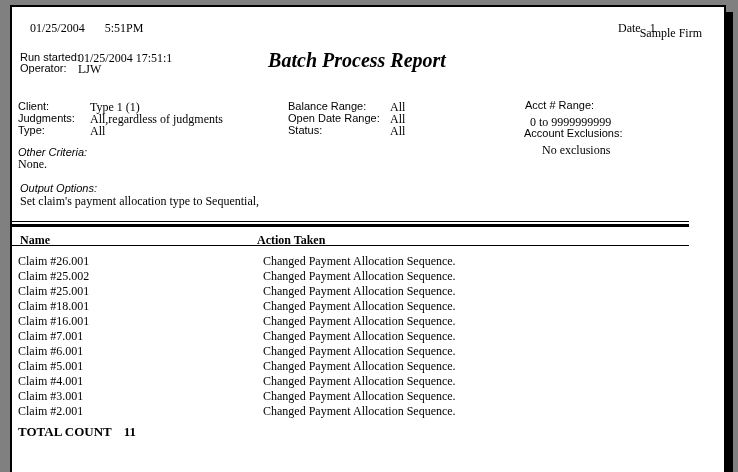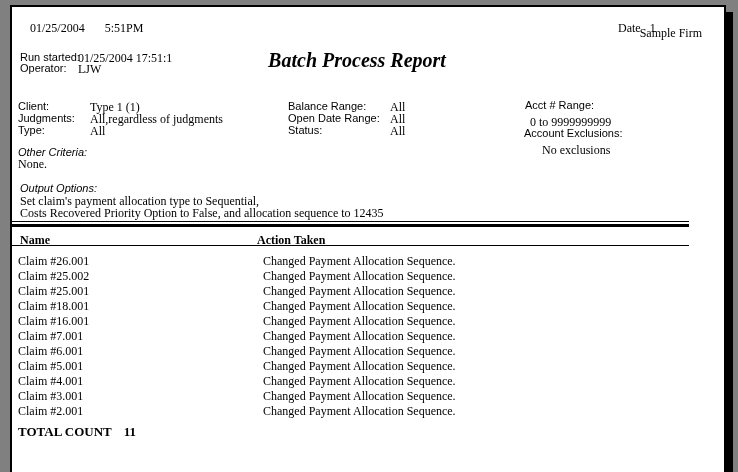--- a/index.html
+++ b/index.html
@@ -96,21 +96,20 @@
   <div class="abs sans" style="left:513px;top:93px;">Acct # Range:</div>
   <div class="abs serif" style="left:518px;top:109px;">0 to 9999999999</div>
   <div class="abs sans" style="left:512px;top:121px;">Account Exclusions:</div>
   <div class="abs serif" style="left:530px;top:137px;">No exclusions</div>
 
   <div class="abs sans-italic" style="left:6px;top:139px;">Other Criteria:</div>
   <div class="abs serif" style="left:6px;top:151px;">None.</div>
 
   <div class="abs sans-italic" style="left:8px;top:175px;">Output Options:</div>
   <div class="abs serif" style="left:8px;top:188px;">Set claim's payment allocation type to Sequential,</div>
-  <div class="abs serif" style="left:8px;top:200px;">Costs Recovered Priority Option to False, and allocation sequence to 12435</div>
 
   <div class="abs" style="left:0;top:214px;width:677px;">
     <div class="rule-thin"></div>
     <div class="rule-thick"></div>
   </div>
 
   <div class="abs serif bold" style="left:8px;top:227px;">Name</div>
   <div class="abs serif bold" style="left:245px;top:227px;">Action Taken</div>
   <div class="abs rule-thin" style="left:0;top:238px;width:677px;"></div>
 

